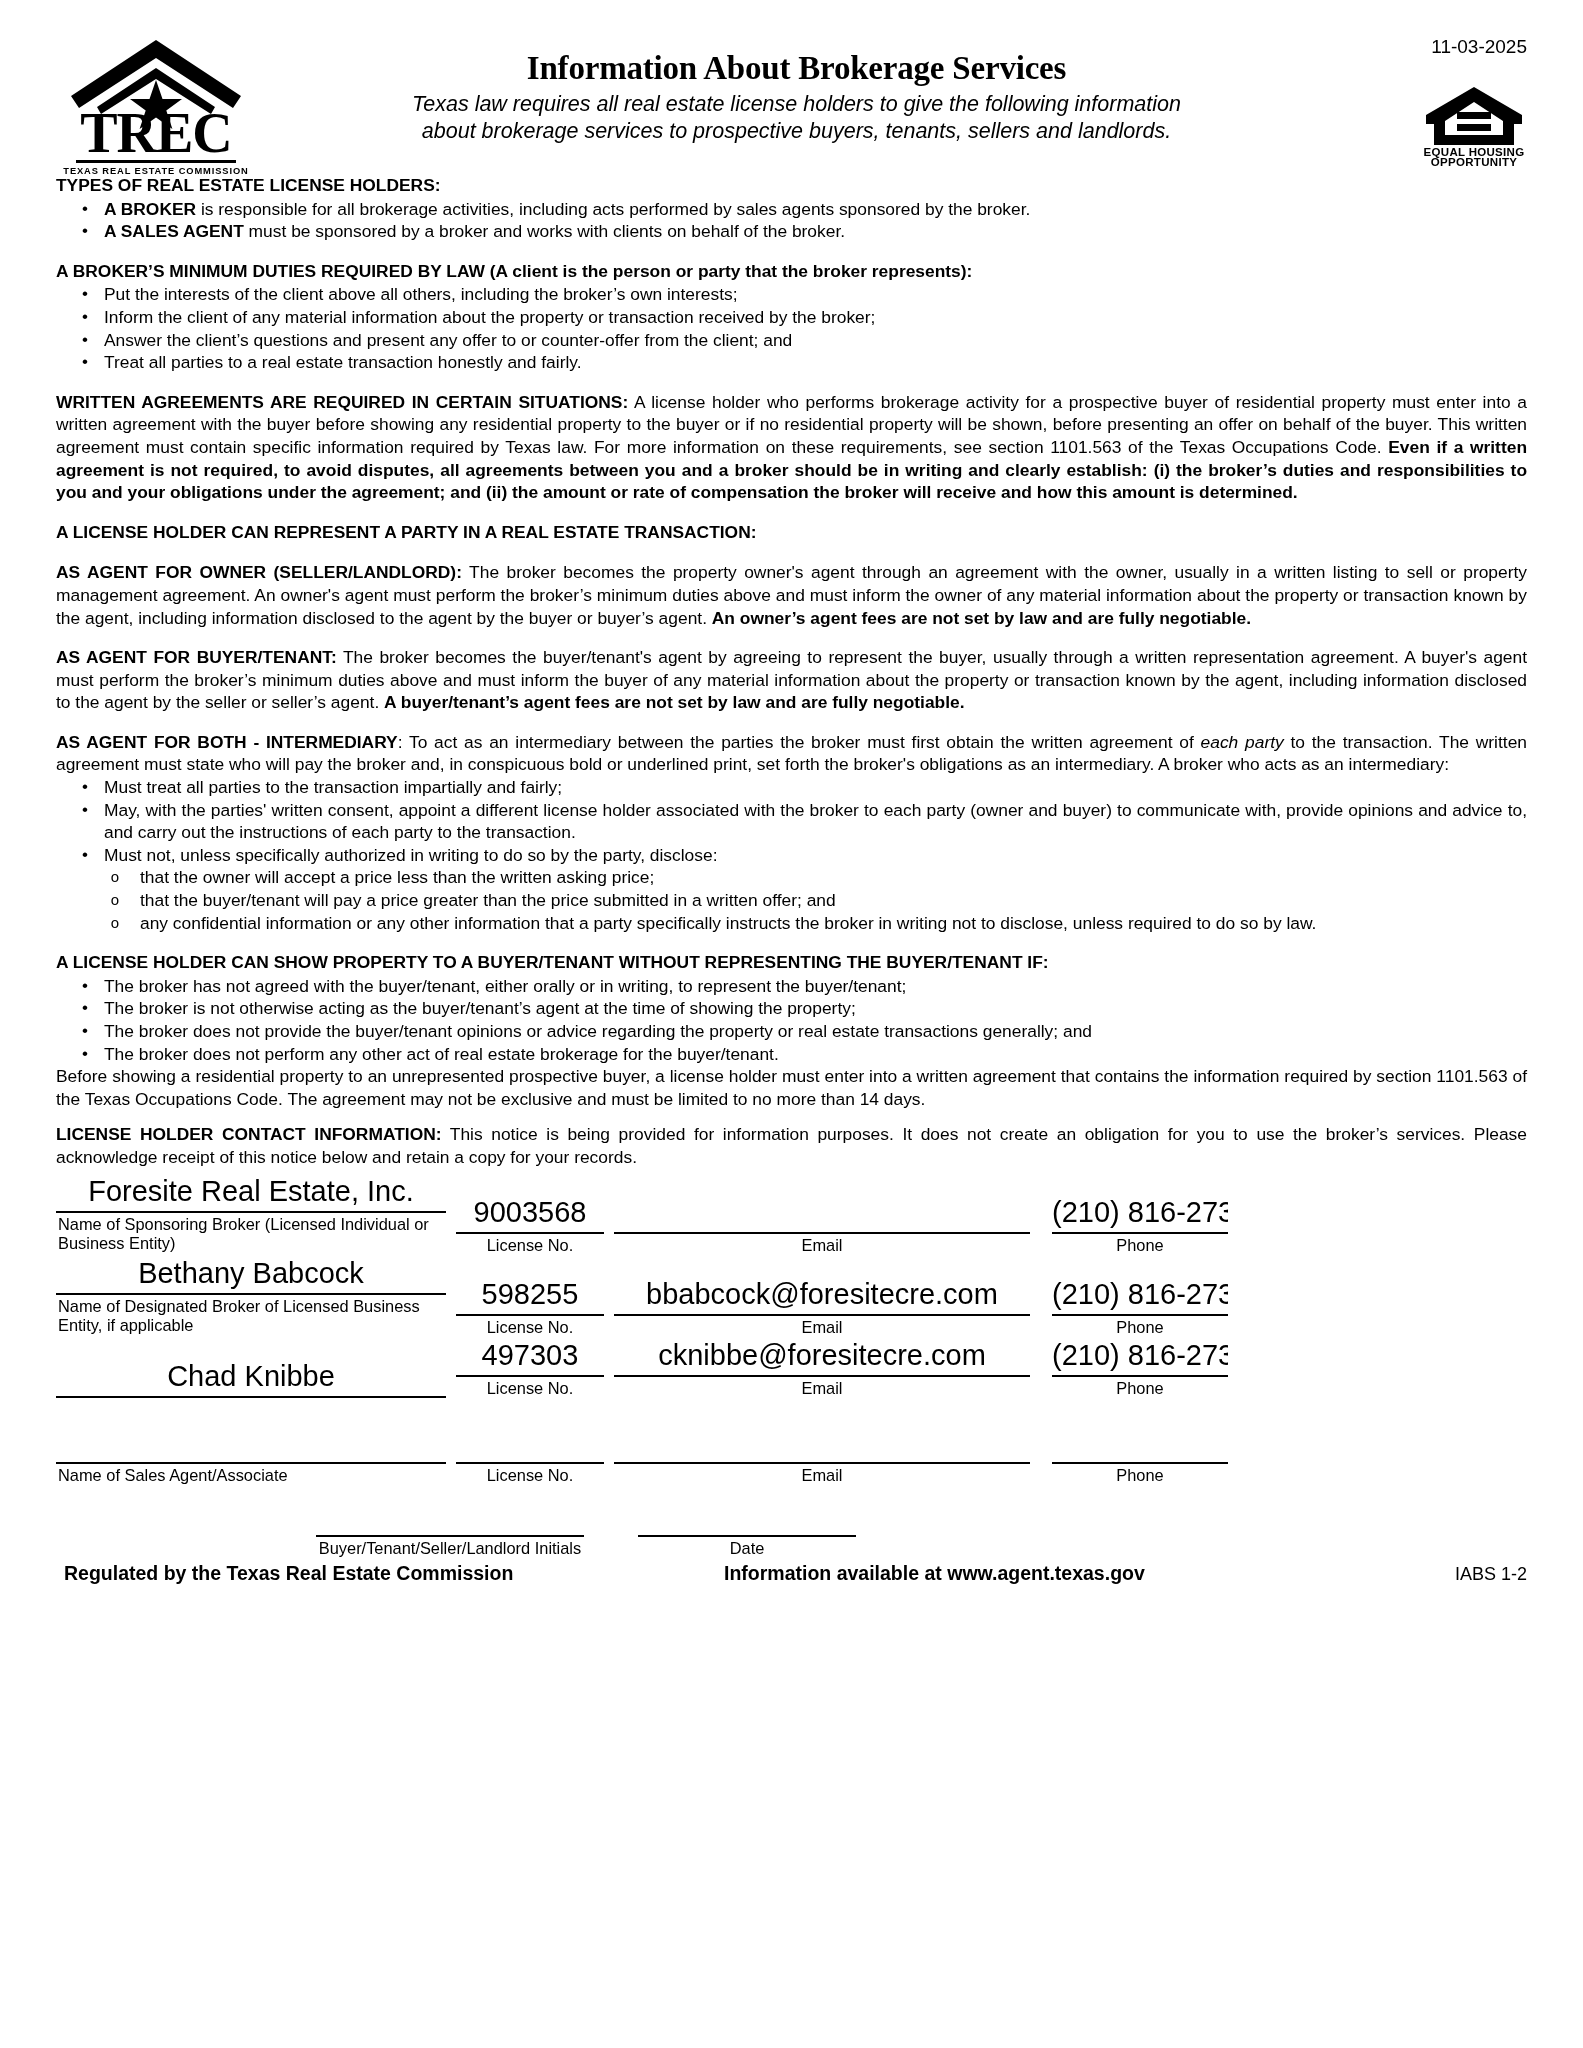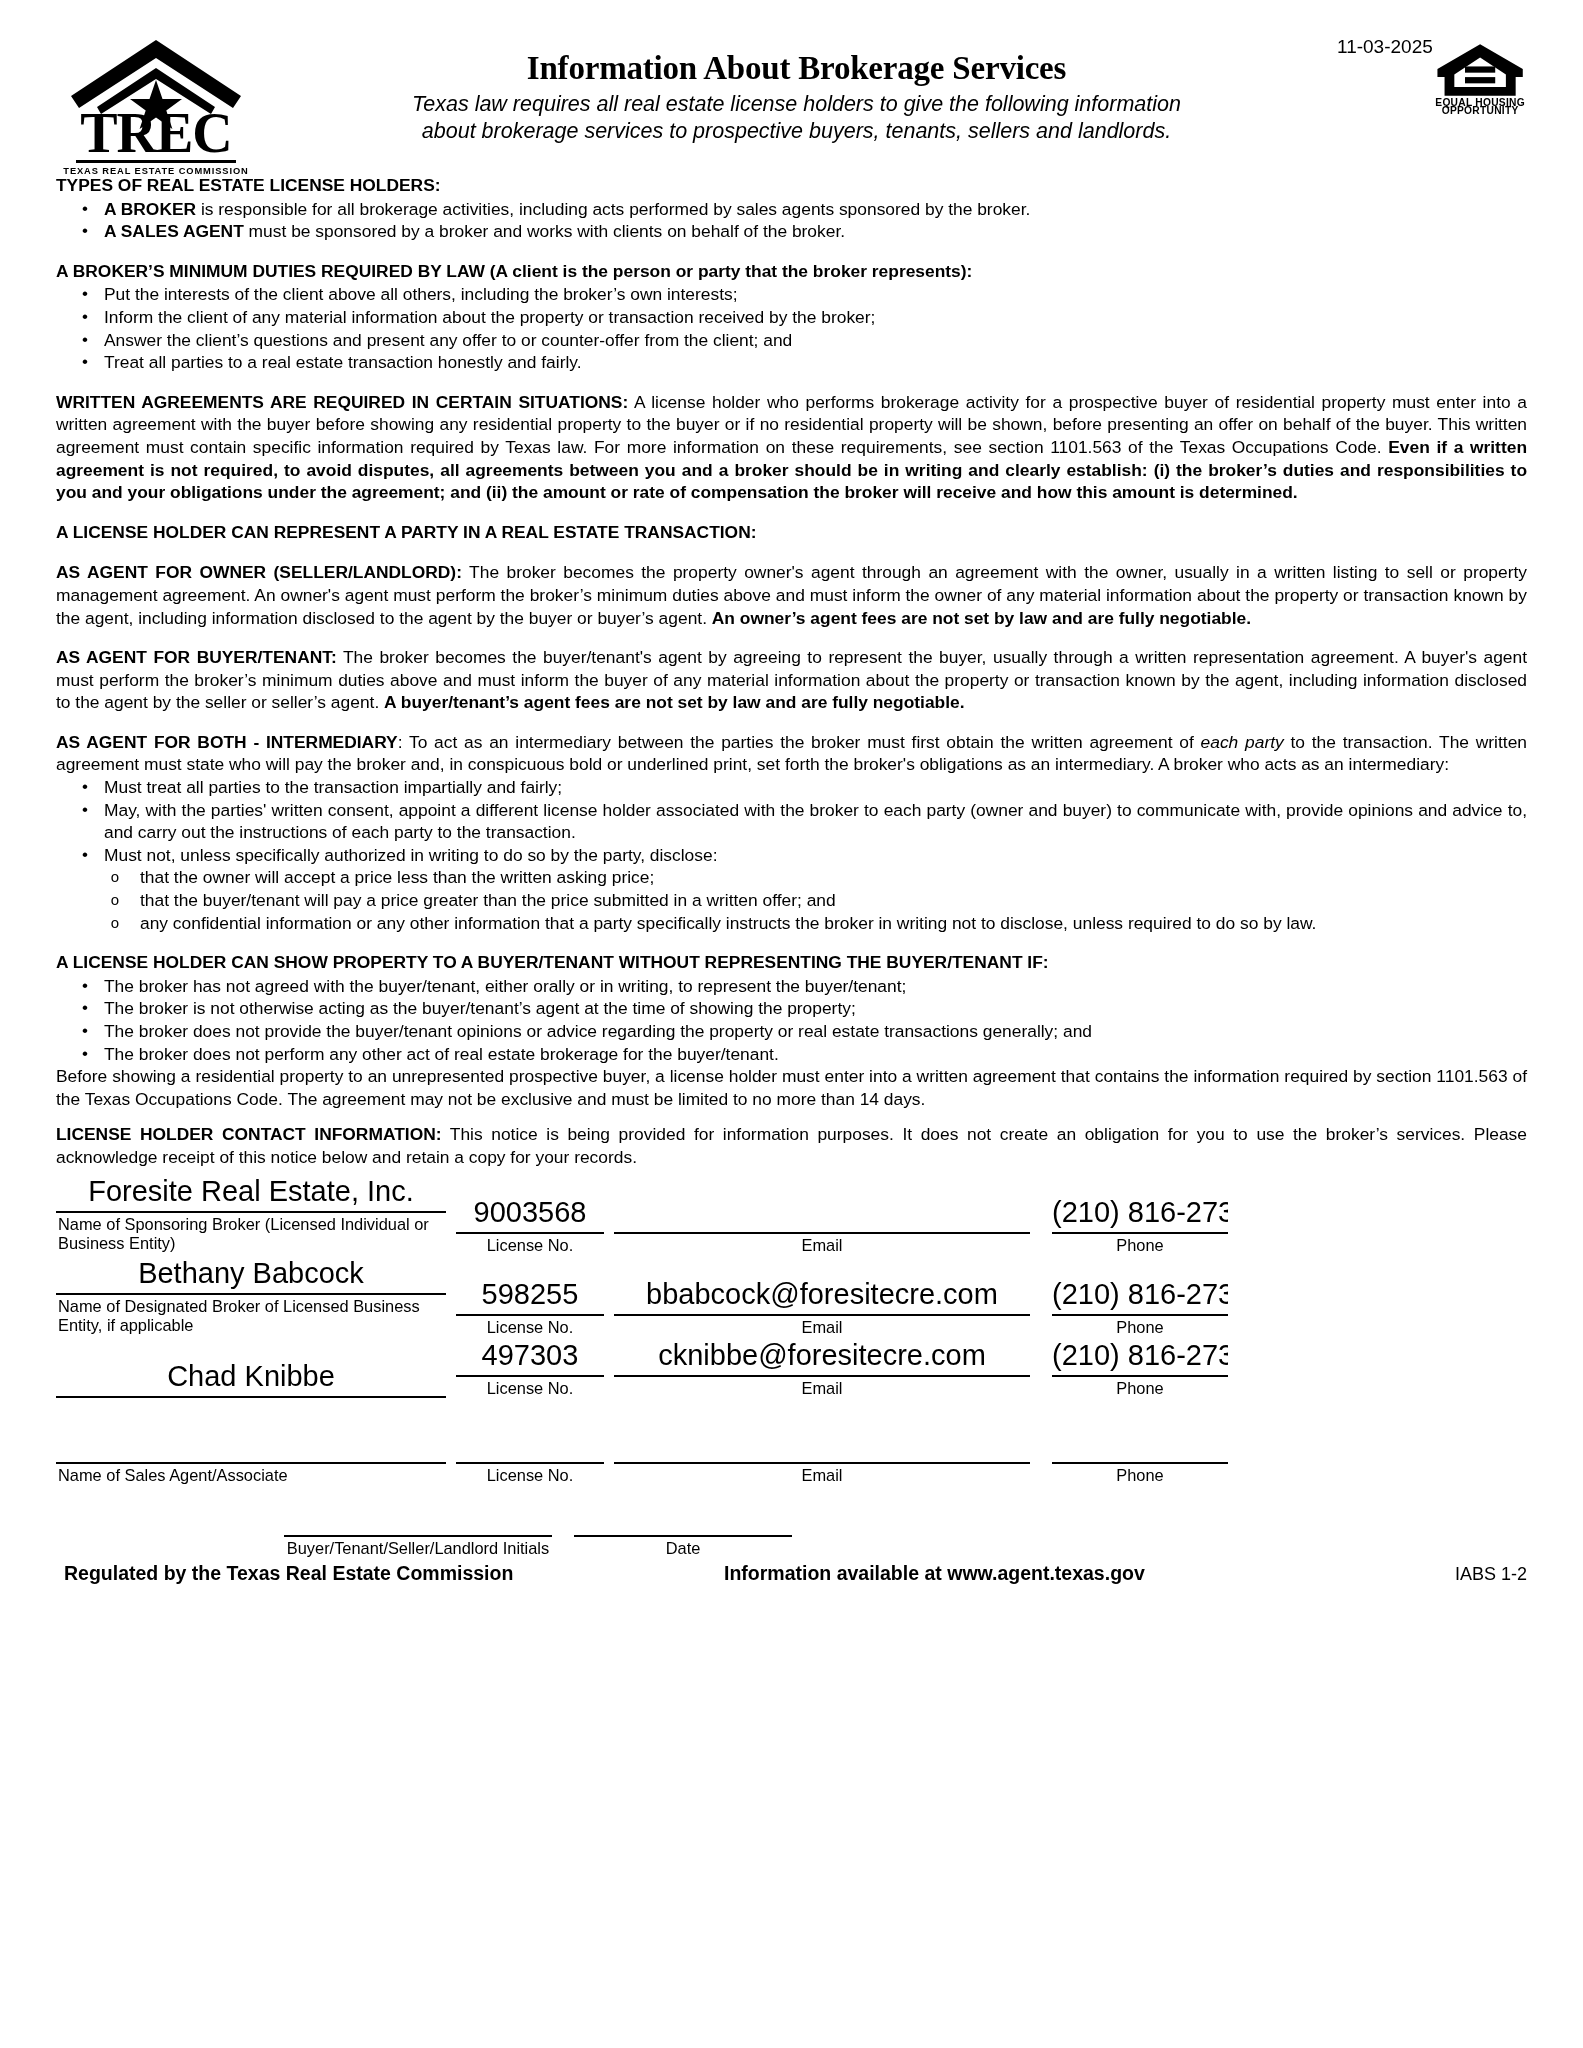--- a/index.html
+++ b/index.html
@@ -54,23 +54,24 @@
     font-size: 21.5px;
     font-style: italic;
     line-height: 27px;
     margin: 3px auto 0 auto;
     max-width: 800px;
   }
   .header-right {
     width: 190px;
     flex: 0 0 190px;
     display: flex;
-    flex-direction: row;
-    align-items: flex-start;
+    flex-direction: column;
+    align-items: flex-end;
     padding-top: 10px;
+    gap: 16px;
   }
   .rev-date {
     font-size: 19px;
     line-height: 22px;
     margin-bottom: 9px;
     white-space: nowrap;
   }
   .eho-svg { display: block; }
 
   
@@ -176,21 +177,21 @@
   }
   .label-block { min-height: 40px; }
   .row-gap-last { height: 26px; }
 
   
   .initials-row {
     display: flex;
     margin-top: 12px;
     padding-left: 228px;
   }
-  .init-cell { box-sizing: border-box; }
+  .init-cell { box-sizing: border-box; margin-left: 32px; }
   .c-init { width: 268px; flex: 0 0 268px; }
   .c-date { width: 218px; flex: 0 0 218px; }
   .init-gap { width: 22px; flex: 0 0 22px; }
 
   
   .footer {
     display: flex;
     align-items: baseline;
     margin-top: 4px;
     font-size: 19.5px;

